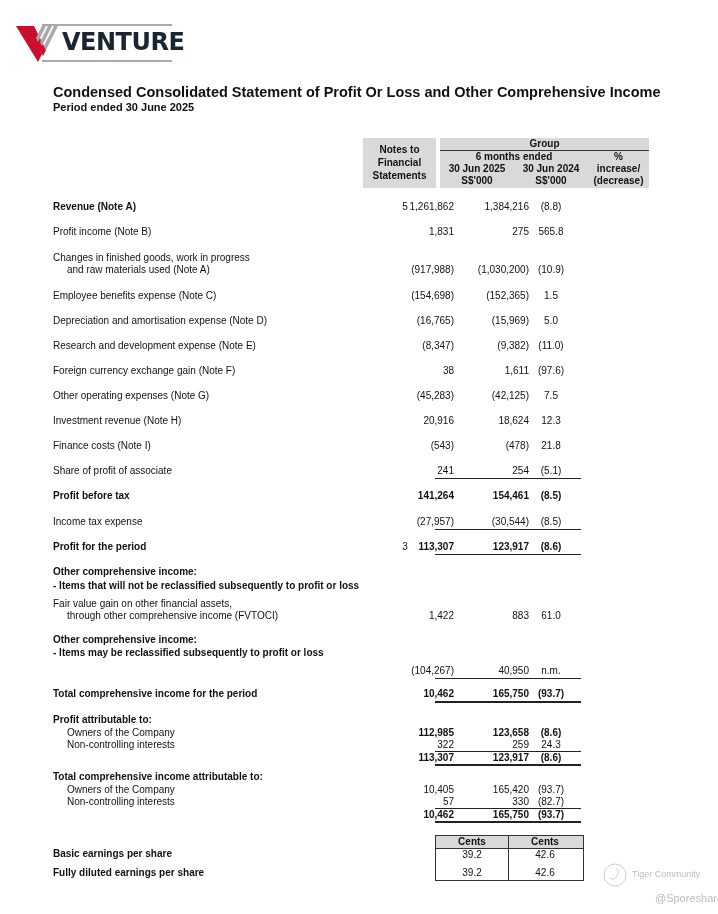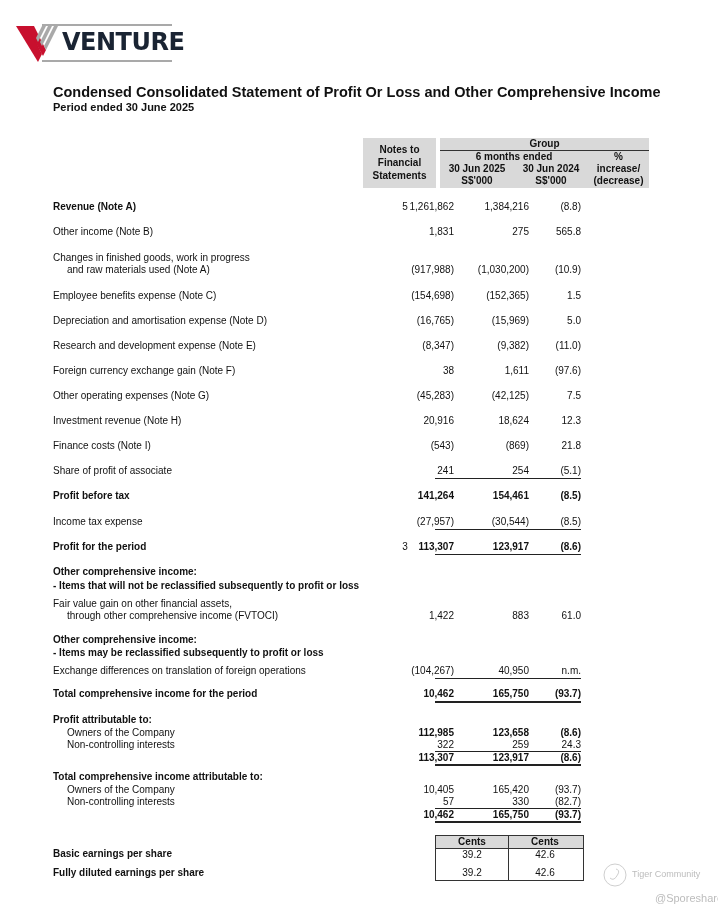--- a/index.html
+++ b/index.html
@@ -17,21 +17,21 @@
   .hdr-notes { left:363px; width:73px; }
   .hdr-group { left:440px; width:209px; }
   .hdr-text { position:absolute; font-size:10px; font-weight:bold; text-align:center; line-height:12px; }
   .hline { position:absolute; height:1px; background:#333; }
 
   .row { position:absolute; left:53px; width:528px; font-size:10px; height:12px; line-height:12px; }
   .lbl { position:absolute; left:0; white-space:nowrap; }
   .note { position:absolute; left:347px; width:10px; text-align:center; }
   .c1 { position:absolute; right:127px; text-align:right; white-space:nowrap; }
   .c2 { position:absolute; right:52px; text-align:right; white-space:nowrap; }
-  .c3 { position:absolute; right:0px; width:60px; text-align:right; white-space:nowrap; }
+  .c3 { position:absolute; right:0px; width:60px; text-align:center; white-space:nowrap; }
   .b { font-weight:bold; }
   .ind { padding-left:14px; }
 
   .ul { position:absolute; height:1px; background:#222; }
   .ul1 { left:435px; width:146px; }
 
   .eps-box { position:absolute; left:435px; top:835px; width:147px; height:44px; border:1px solid #333; }
   .eps-hdr { position:absolute; left:0; top:0; width:147px; height:12px; background:#d9d9d9; border-bottom:1px solid #333; }
   .eps-div { position:absolute; left:72px; top:0; width:1px; height:44px; background:#333; }
   .eps-cell { position:absolute; width:72px; text-align:center; font-size:10px; }
@@ -77,21 +77,21 @@
 
 <div class="row b" style="top:201px">
   <span class="lbl">Revenue (Note A)</span>
   <span class="note" style="font-weight:normal">5</span>
   <span class="c1" style="font-weight:normal">1,261,862</span>
   <span class="c2" style="font-weight:normal">1,384,216</span>
   <span class="c3" style="font-weight:normal">(8.8)</span>
 </div>
 
 <div class="row" style="top:226px">
-  <span class="lbl">Other income (Note B)</span>
+  <span class="lbl">Profit income (Note B)</span>
   <span class="c1">1,831</span>
   <span class="c2">275</span>
   <span class="c3">565.8</span>
 </div>
 
 <div class="row" style="top:252px">
   <span class="lbl">Changes in finished goods, work in progress</span>
 </div>
 <div class="row" style="top:264px">
   <span class="lbl ind">and raw materials used (Note A)</span>
@@ -138,21 +138,21 @@
 <div class="row" style="top:415px">
   <span class="lbl">Investment revenue (Note H)</span>
   <span class="c1">20,916</span>
   <span class="c2">18,624</span>
   <span class="c3">12.3</span>
 </div>
 
 <div class="row" style="top:440px">
   <span class="lbl">Finance costs (Note I)</span>
   <span class="c1">(543)</span>
-  <span class="c2">(869)</span>
+  <span class="c2">(478)</span>
   <span class="c3">21.8</span>
 </div>
 
 <div class="row" style="top:465px">
   <span class="lbl">Share of profit of associate</span>
   <span class="c1">241</span>
   <span class="c2">254</span>
   <span class="c3">(5.1)</span>
 </div>
 <div class="ul ul1" style="top:478px"></div>
@@ -199,21 +199,20 @@
 </div>
 
 <div class="row b" style="top:634px">
   <span class="lbl">Other comprehensive income:</span>
 </div>
 <div class="row b" style="top:647px">
   <span class="lbl">- Items may be reclassified subsequently to profit or loss</span>
 </div>
 
 <div class="row" style="top:665px">
-  <span class="lbl">Exchange differences on translation of foreign operations</span>
   <span class="c1">(104,267)</span>
   <span class="c2">40,950</span>
   <span class="c3">n.m.</span>
 </div>
 <div class="ul ul1" style="top:678px"></div>
 
 <div class="row b" style="top:688px">
   <span class="lbl">Total comprehensive income for the period</span>
   <span class="c1">10,462</span>
   <span class="c2">165,750</span>

